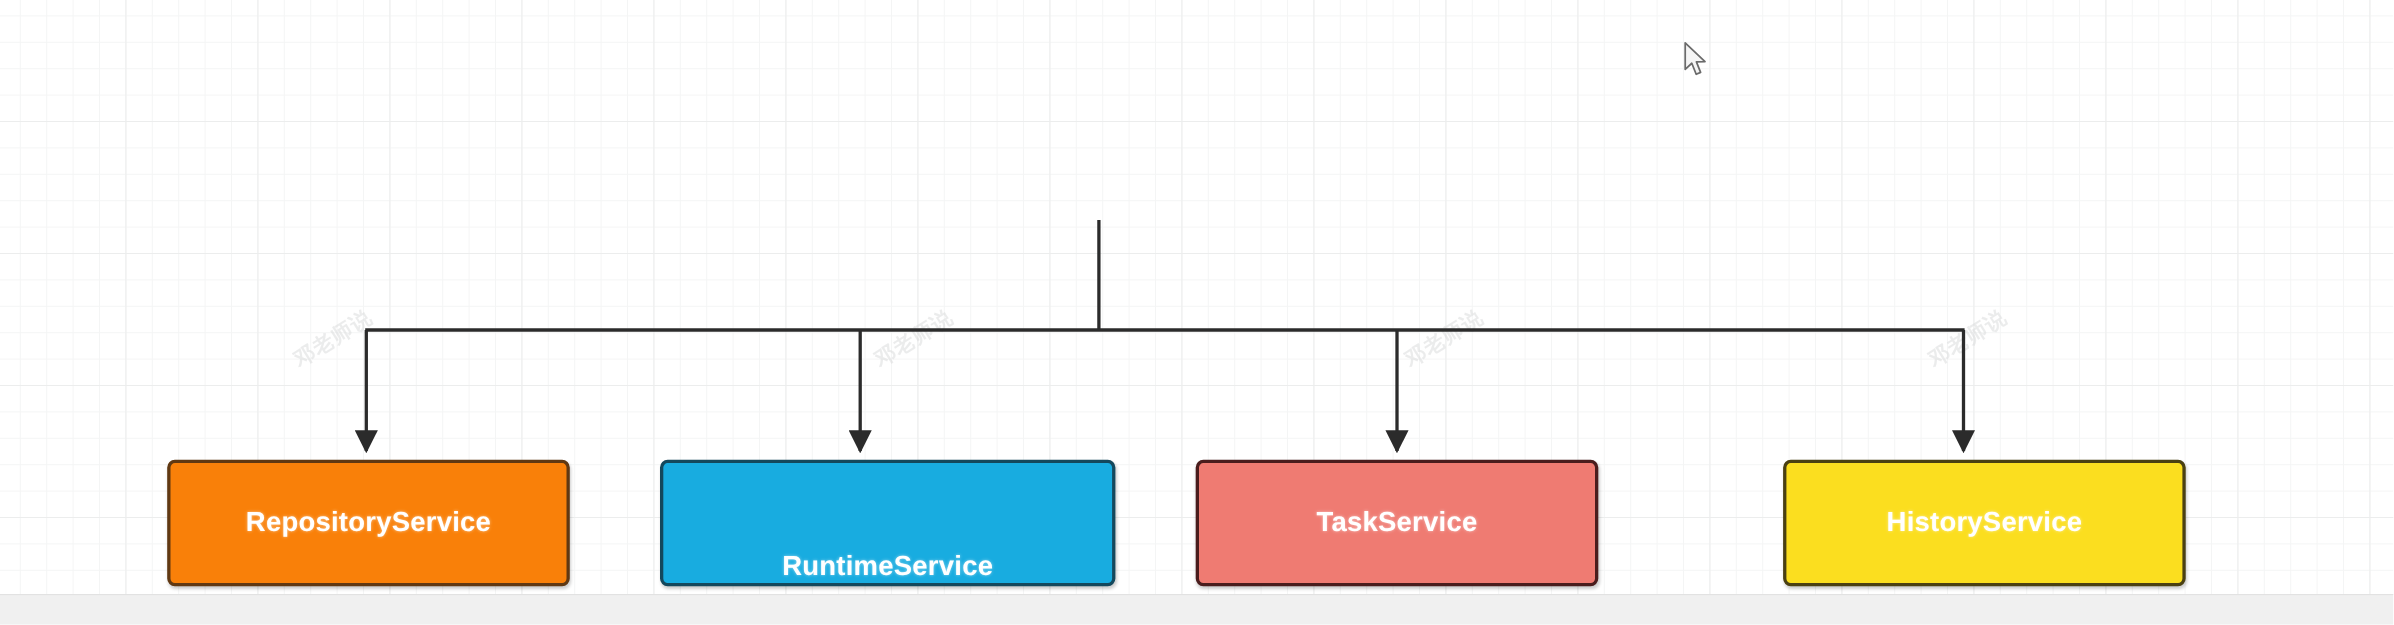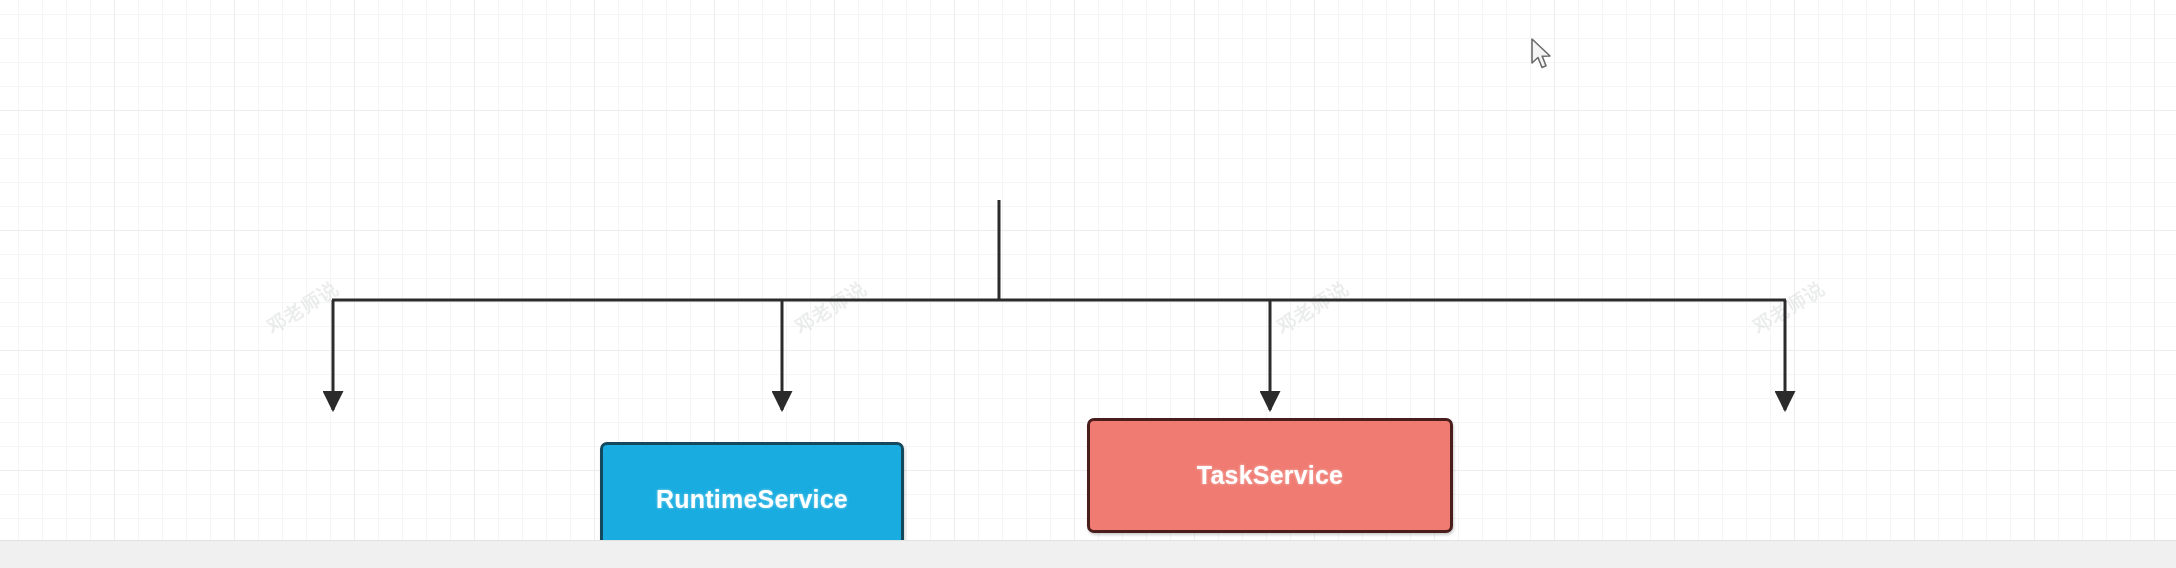--- a/index.html
+++ b/index.html
@@ -105,25 +105,26 @@
     left: 152px;
     top: 418px;
     width: 366px;
     height: 115px;
     background: #f98009;
     border: 3px solid #603812;
   }
 
   .node-runtime {
     left: 600px;
-    top: 442px;
-    width: 304px;
+    top: 418px;
+    width: 414px;
     height: 115px;
     background: #18ace0;
     border: 3px solid #14485c;
+    align-items: flex-end;
   }
 
   .node-task {
     left: 1087px;
     top: 418px;
     width: 366px;
     height: 115px;
     background: #ef7b72;
     border: 3px solid #4a1d1d;
   }
@@ -173,29 +174,35 @@
       <path d="M 333 300 L 333 410" stroke="#2b2b2b" stroke-width="3" fill="none" marker-end="url(#arrow)"></path>
 
       <path d="M 782 300 L 782 410" stroke="#2b2b2b" stroke-width="3" fill="none" marker-end="url(#arrow)"></path>
 
       <path d="M 1270 300 L 1270 410" stroke="#2b2b2b" stroke-width="3" fill="none" marker-end="url(#arrow)"></path>
 
       <path d="M 1785 300 L 1785 410" stroke="#2b2b2b" stroke-width="3" fill="none" marker-end="url(#arrow)"></path>
     </svg>
 
 
+    <div class="node node-repository">
+      <span>RepositoryService</span>
+    </div>
 
     <div class="node node-runtime">
       <span>RuntimeService</span>
     </div>
 
     <div class="node node-task">
       <span>TaskService</span>
     </div>
 
+    <div class="node node-history">
+      <span>HistoryService</span>
+    </div>
 
   </div>
 
   <div id="bottom-bar"></div>
 
   <svg id="cursor" viewBox="0 0 26 34">
     <path d="M 2 1 L 2 25 L 8 19.5 L 12 29.5 L 16 27.8 L 12.2 18.2 L 20 18 Z" fill="#f5f5f5" stroke="#6b6b6b" stroke-width="1.6" stroke-linejoin="round"></path>
   </svg>
 
 </div>

